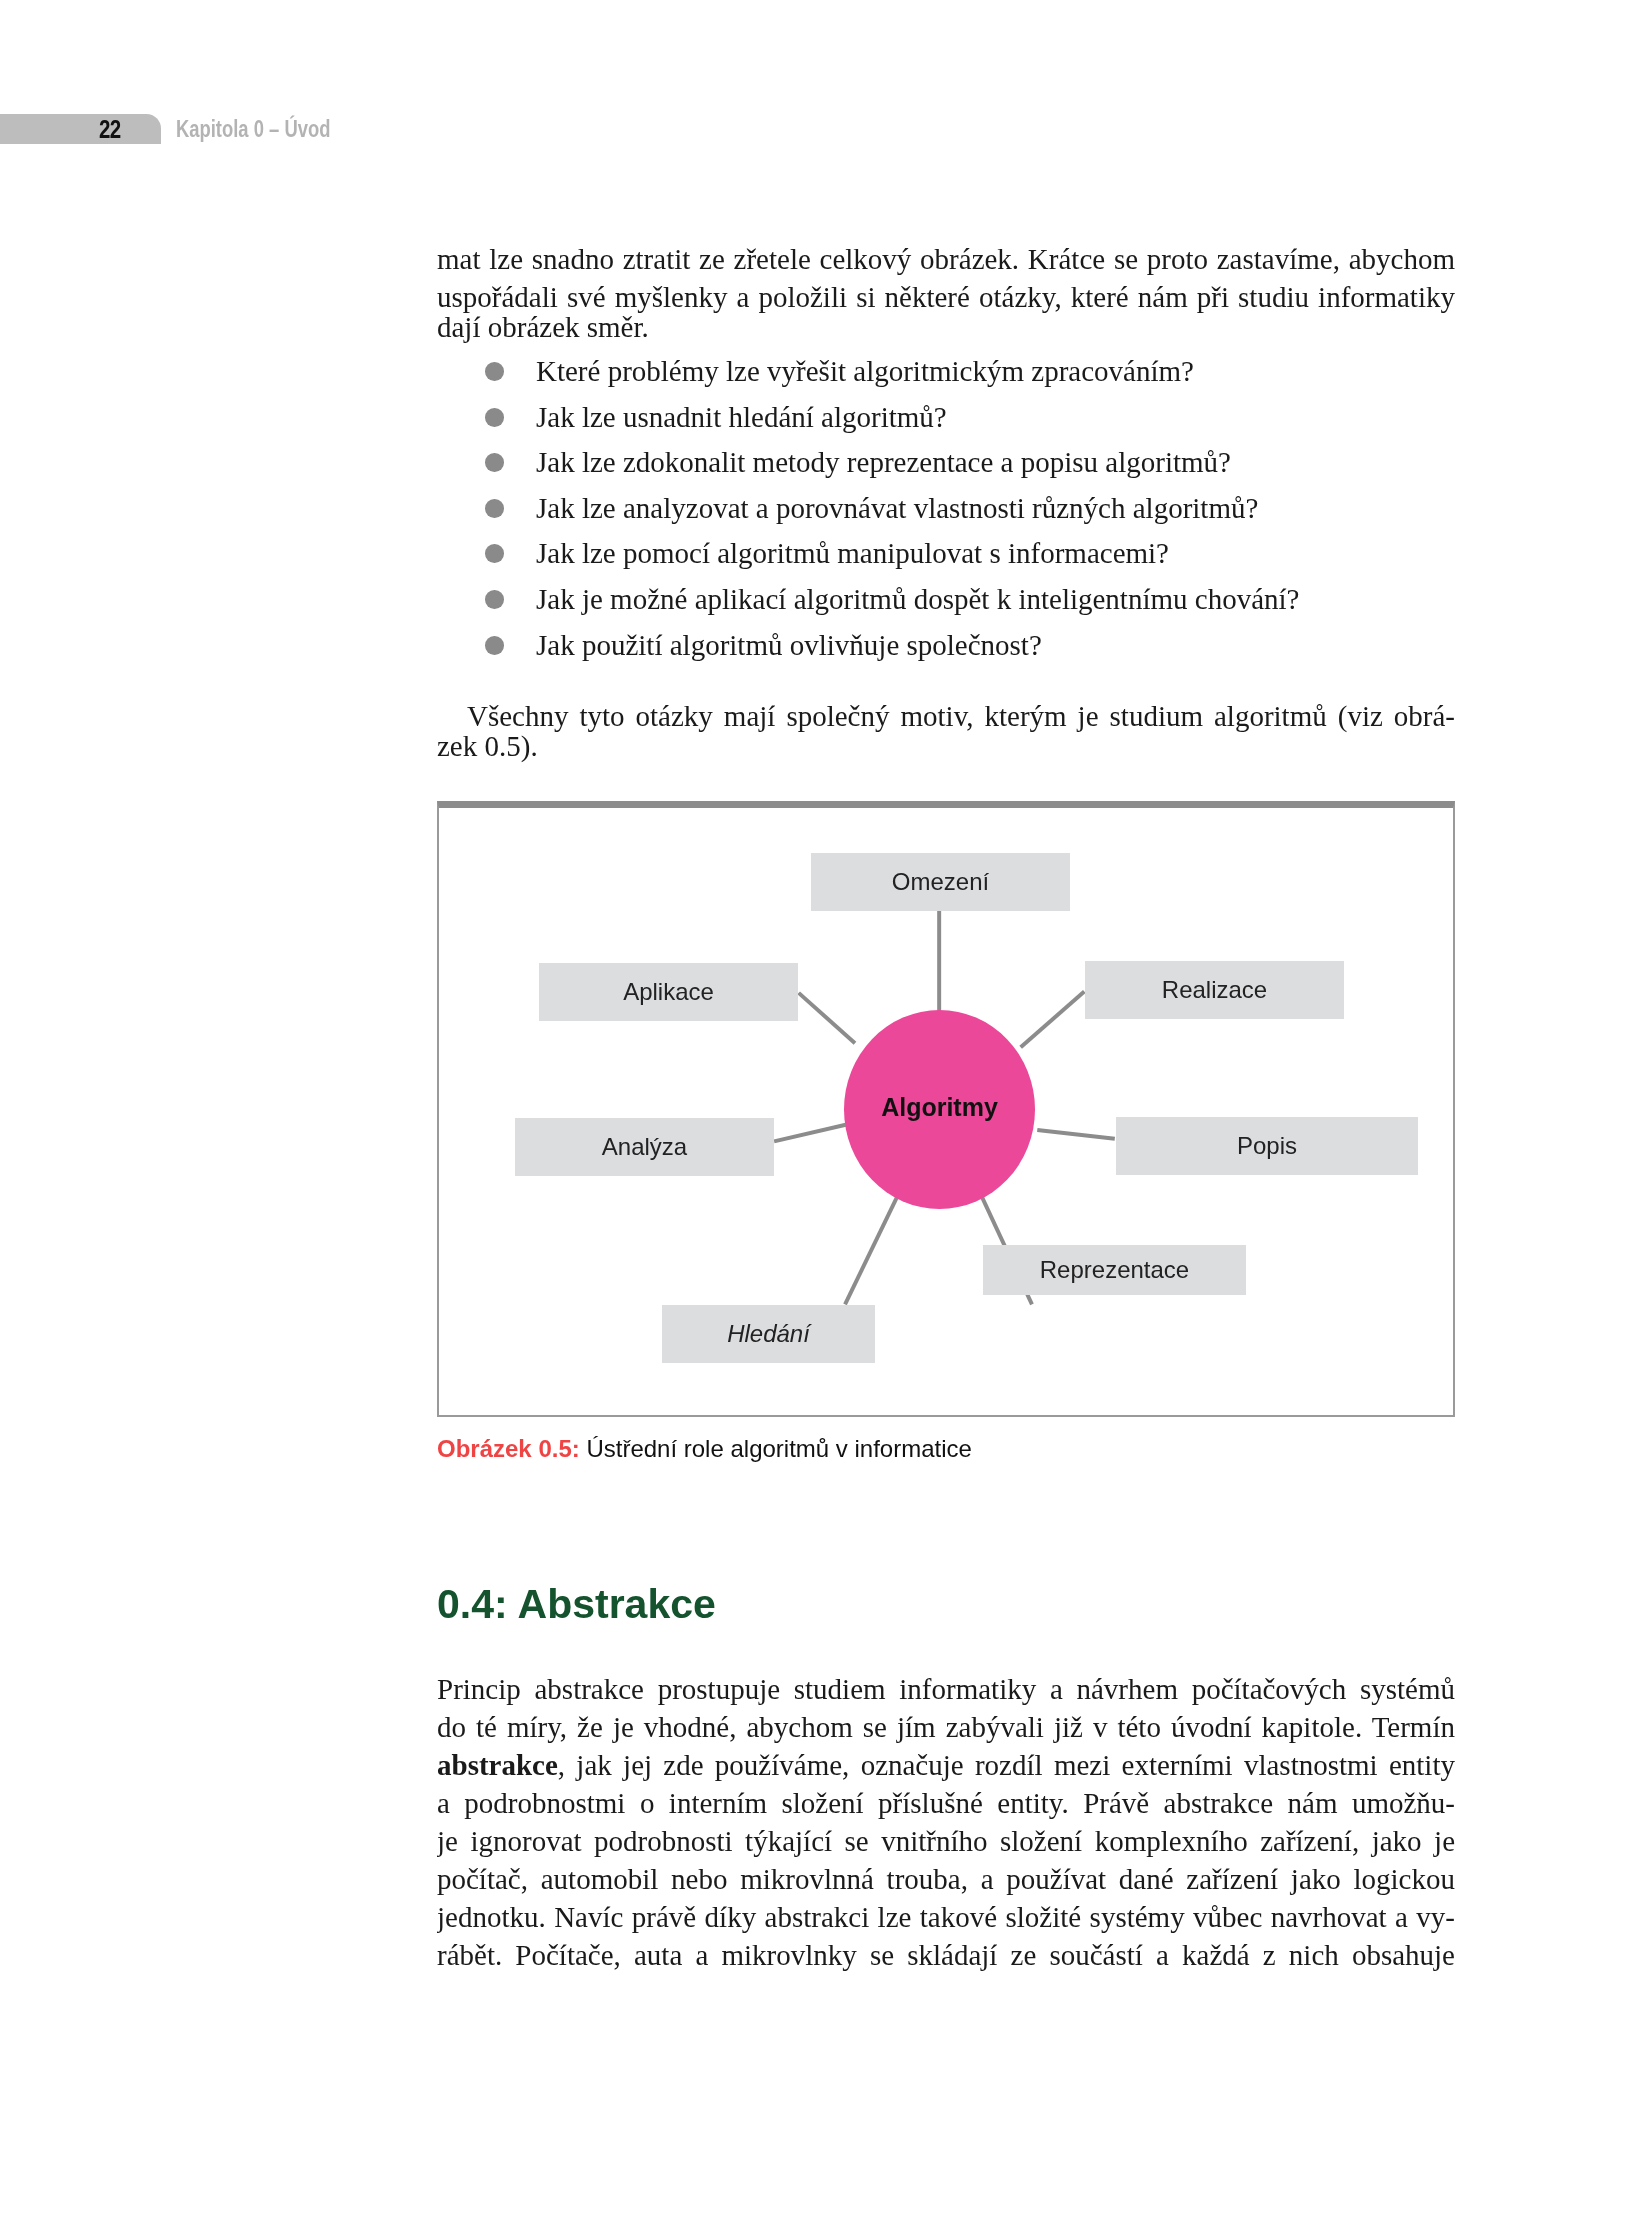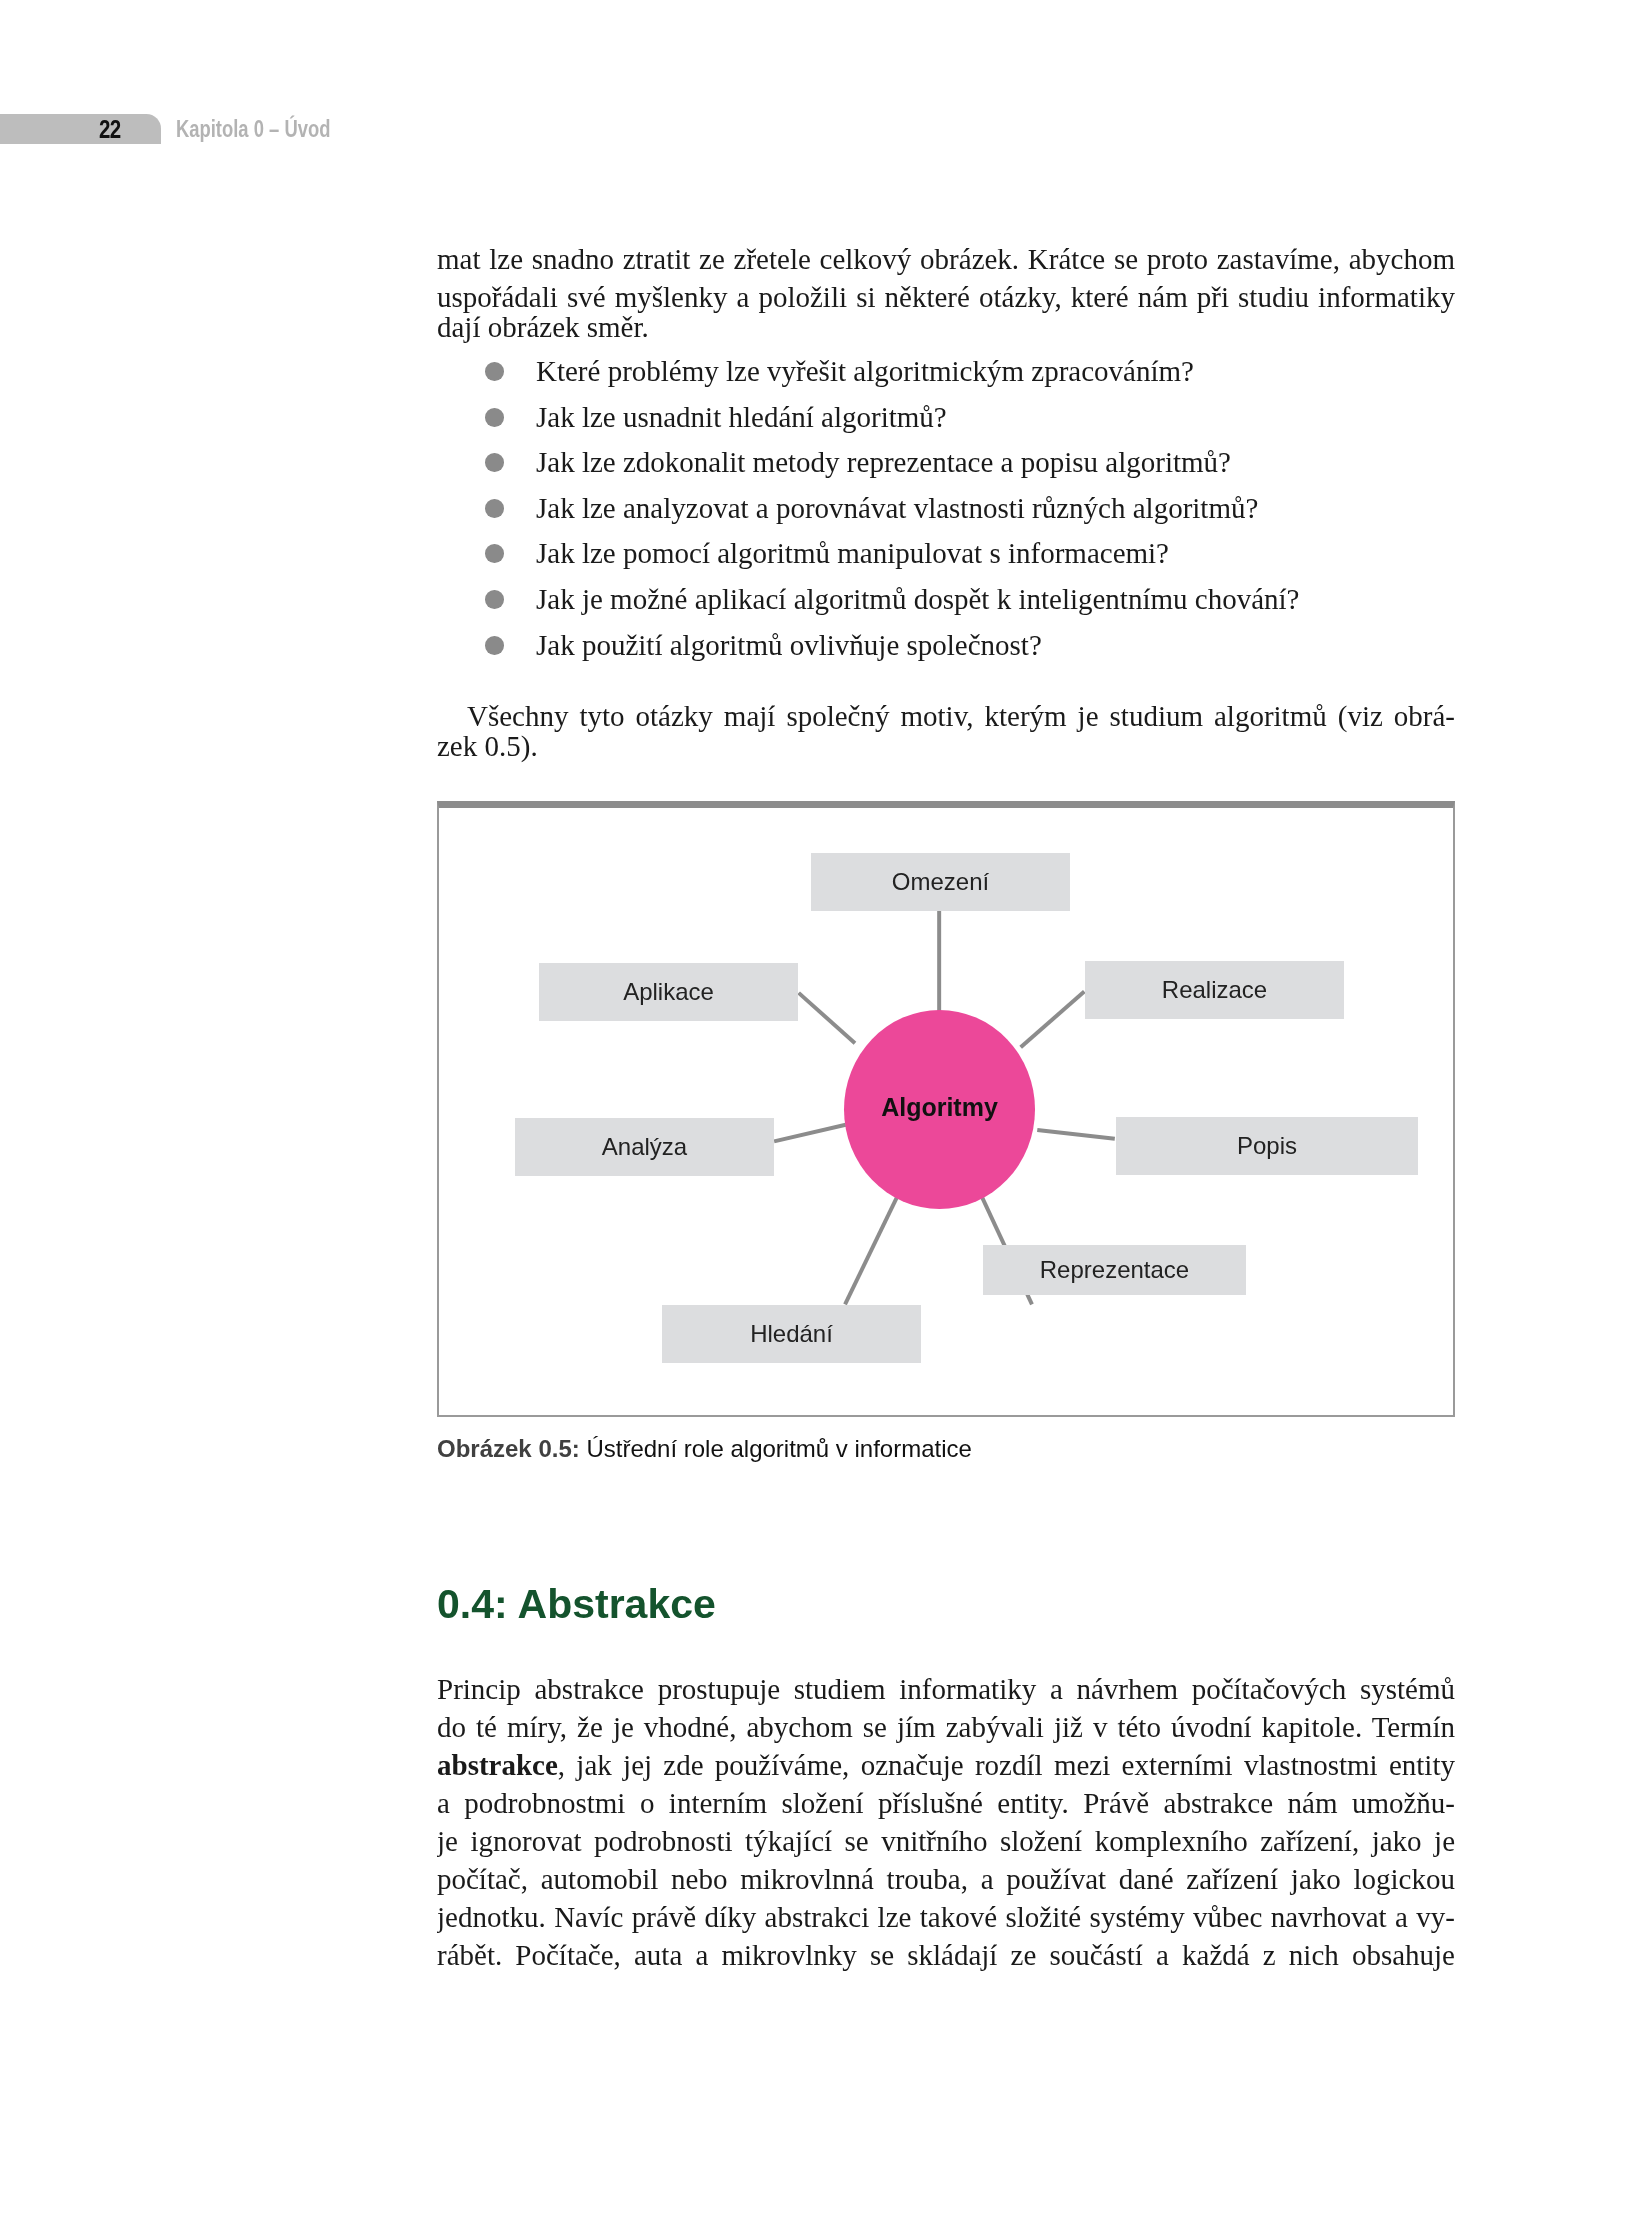--- a/index.html
+++ b/index.html
@@ -17,21 +17,21 @@
   .just { text-align:justify; text-align-last:justify; white-space:normal; height:38px; overflow:hidden;margin-top:8px; }
   .bullet-dot { position:absolute; width:18.6px; height:18.6px; border-radius:50%; background:#8a8a8a; left:485px; }
   .bullet-text { position:absolute; left:536px; font-size:29px; line-height:38px; white-space:nowrap; }
 
   
   .frame { left:437px; top:801px; width:1018px; height:616px; box-sizing:border-box; border:2.7px solid #9a9a9a; border-top:7.3px solid #8c8c8c; background:#fff; }
   .node { position:absolute; background:#dcdddf; display:flex; align-items:center; justify-content:center; font-family:"Liberation Sans", sans-serif; font-size:24px; color:#222; }
   .hub { position:absolute; border-radius:50%; background:#ec4899; display:flex; align-items:center; justify-content:center; font-family:"Liberation Sans", sans-serif; font-weight:bold; font-size:25px; color:#111; }
 
   .caption { left:437px; top:1432px; font-family:"Liberation Sans", sans-serif; font-size:24px; line-height:33px; white-space:nowrap; color:#111; }
-  .caption .lbl { color:#404040; font-weight:bold; }
+  .caption .lbl { color:#ef4444; font-weight:bold; }
 
   .heading { left:437px; top:1578px; font-family:"Liberation Sans", sans-serif; font-weight:bold; font-size:41px; line-height:53px; color:#14532d; white-space:nowrap; }
 </style>
 </head>
 <body>
 
 <div class="abs hdr-bar"></div>
 <div class="abs hdr-num">22</div>
 <div class="abs hdr-title">Kapitola 0 – Úvod</div>
 
@@ -88,21 +88,21 @@
     <line x1="1275" y1="1968" x2="1353" y2="1807"></line>
     <line x1="1557" y1="1968" x2="1482" y2="1807"></line>
   </g>
 </svg>
 
 <div class="node" style="left:811px; top:853px; width:259px; height:58px;">Omezení</div>
 <div class="node" style="left:539px; top:963px; width:259px; height:58px;">Aplikace</div>
 <div class="node" style="left:1085px; top:961px; width:259px; height:58px;">Realizace</div>
 <div class="node" style="left:515px; top:1118px; width:259px; height:58px;">Analýza</div>
 <div class="node" style="left:1116px; top:1117px; width:302px; height:58px;">Popis</div>
-<div class="node" style="left:662px; top:1305px; width:259px; height:58px;">Hledání</div>
+<div class="node" style="left:662px; top:1305px; width:213px; height:58px;font-style:italic;">Hledání</div>
 <div class="node" style="left:983px; top:1245px; width:263px; height:50px;">Reprezentace</div>
 
 <div class="hub" style="left:844px; top:1010px; width:191px; height:199px;">
   <span style="margin-top:-4px;">Algoritmy</span>
 </div>
 
 <div class="abs caption"><span class="lbl">Obrázek 0.5:</span><span> Ústřední role algoritmů v informatice</span></div>
 
 <div class="abs heading">0.4: Abstrakce</div>
 

